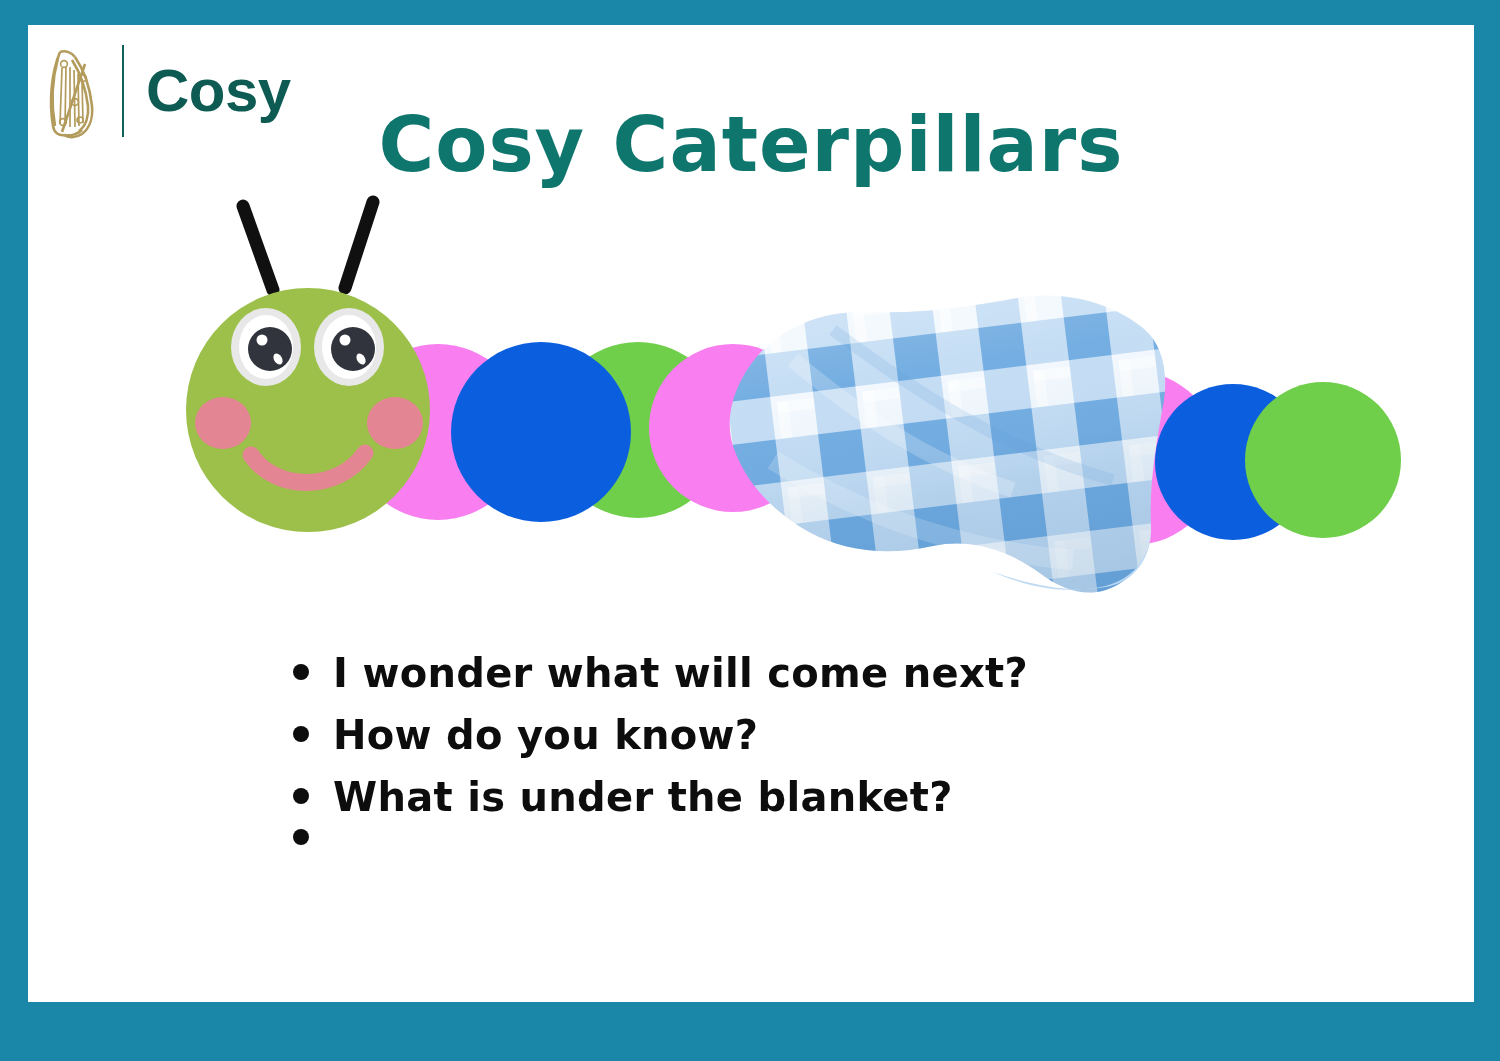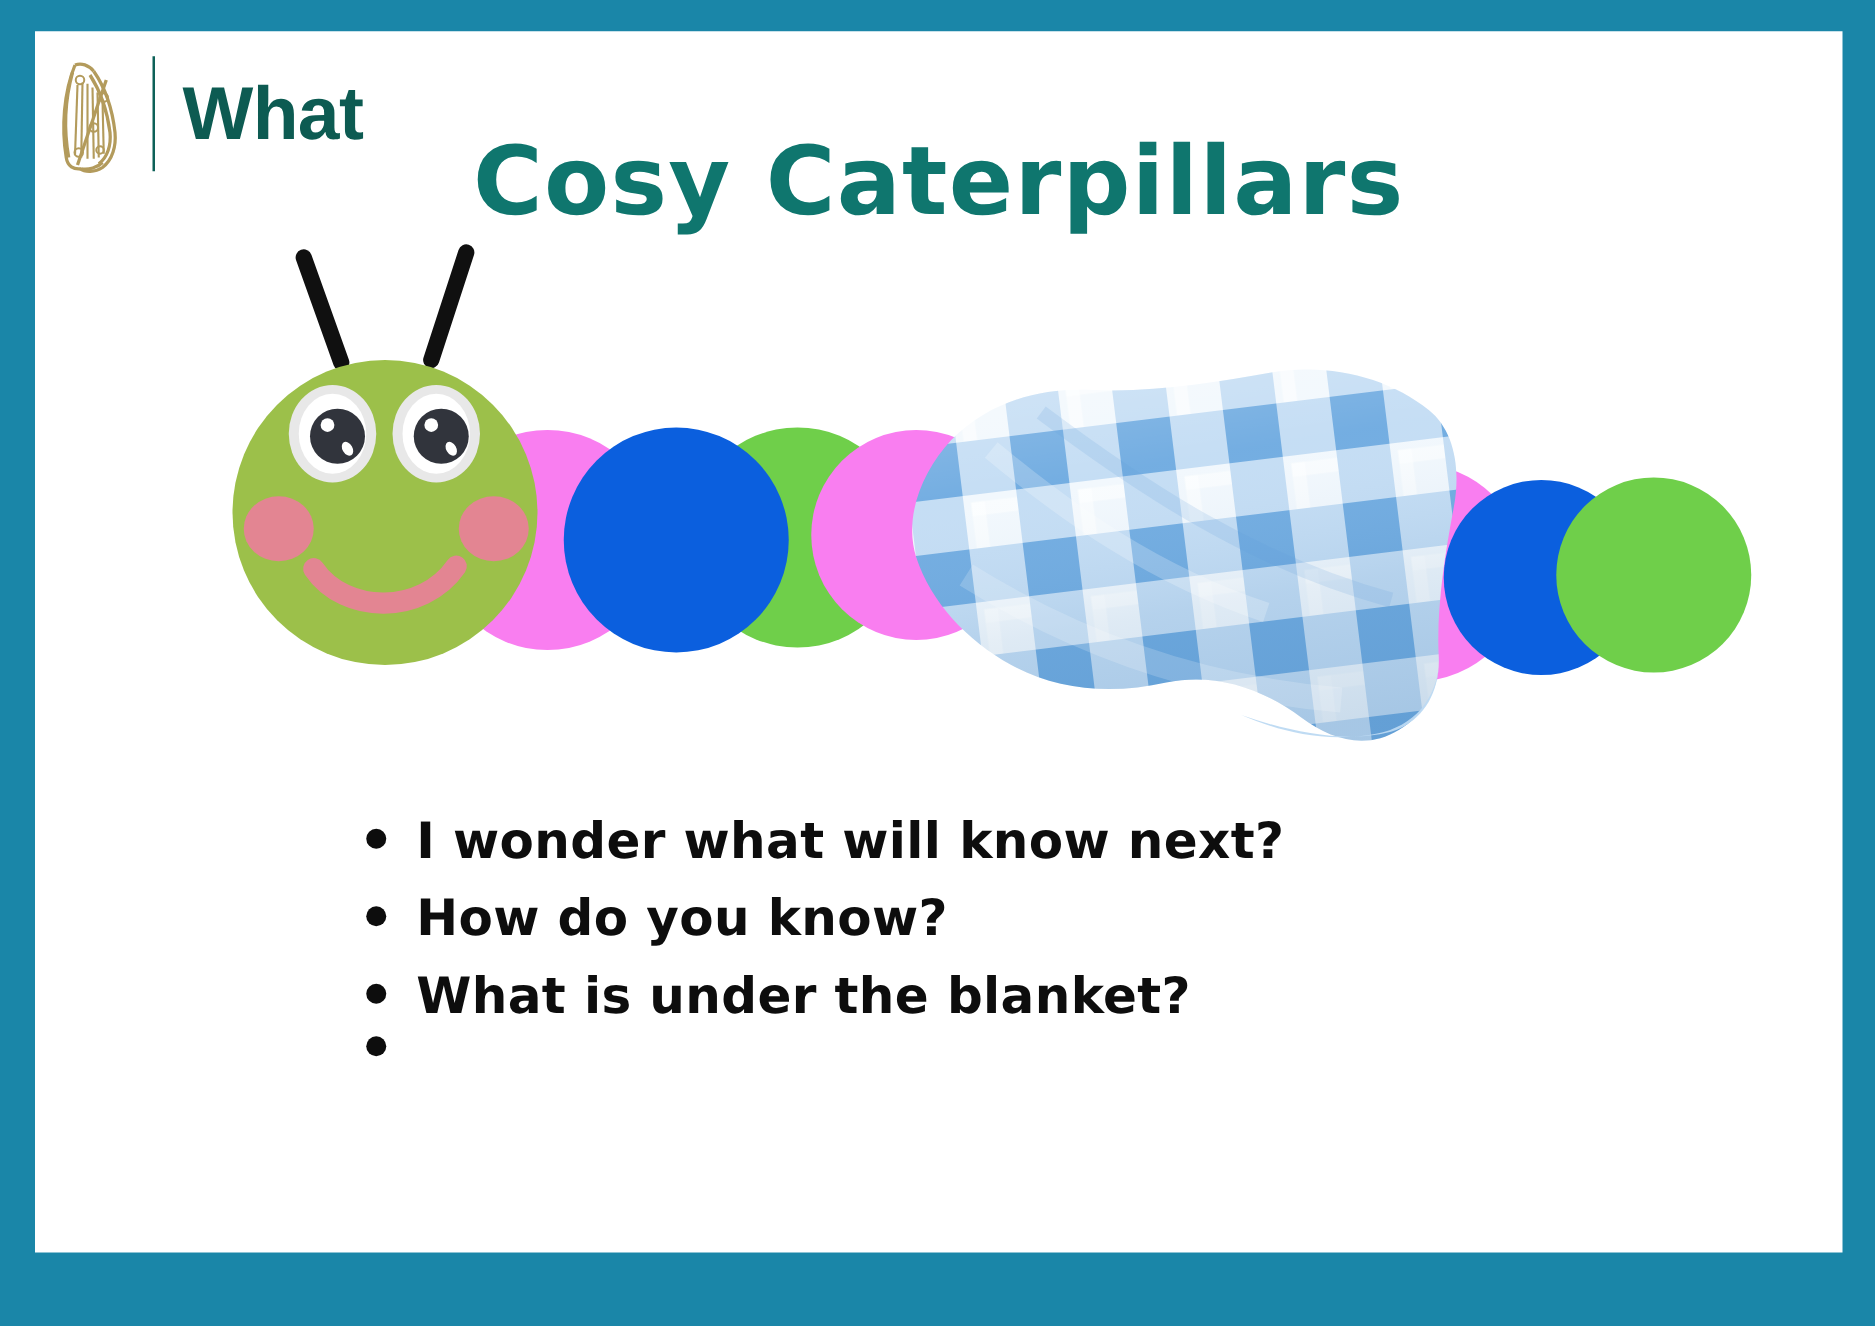--- a/index.html
+++ b/index.html
@@ -149,21 +149,21 @@
           <g fill="none" stroke="#b39b5c" stroke-width="1.6">
             <circle cx="26" cy="24" r="3.4"></circle>
             <circle cx="45" cy="38" r="3.4"></circle>
             <circle cx="37" cy="62" r="3.4"></circle>
             <circle cx="25" cy="82" r="3.4"></circle>
             <circle cx="42" cy="80" r="3"></circle>
           </g>
         </svg>
       </span>
       <span id="brand-divider"></span>
-      <span id="brand-word">What</span>
+      <span id="brand-word">Cosy</span>
     </div>
 
     <div id="title">Cosy Caterpillars</div>
 
     <div id="caterpillar">
       <svg viewBox="0 0 1280 470" width="1280" height="470" xmlns="http://www.w3.org/2000/svg">
         <defs>
 
           <pattern id="gingham" width="86" height="86" patternUnits="userSpaceOnUse">
             <rect width="86" height="86" fill="#f2f8fd"></rect>
@@ -254,21 +254,21 @@
 
           <path d="M860 412 C 900 426, 948 436, 984 424 C 1004 416, 1016 398, 1018 374
                    C 1014 404, 994 424, 962 428 C 922 434, 888 424, 860 412 Z" fill="#bcd9f2" opacity="0.95"></path>
         </g>
       </svg>
     </div>
 
     <div id="questions">
       <div class="question-row">
         <span class="bullet-dot"></span>
-        <span class="question-text">I wonder what will know next?</span>
+        <span class="question-text">I wonder what will come next?</span>
       </div>
       <div class="question-row">
         <span class="bullet-dot"></span>
         <span class="question-text">How do you know?</span>
       </div>
       <div class="question-row">
         <span class="bullet-dot"></span>
         <span class="question-text">What is under the blanket?</span>
       </div>
       <div class="question-row">

